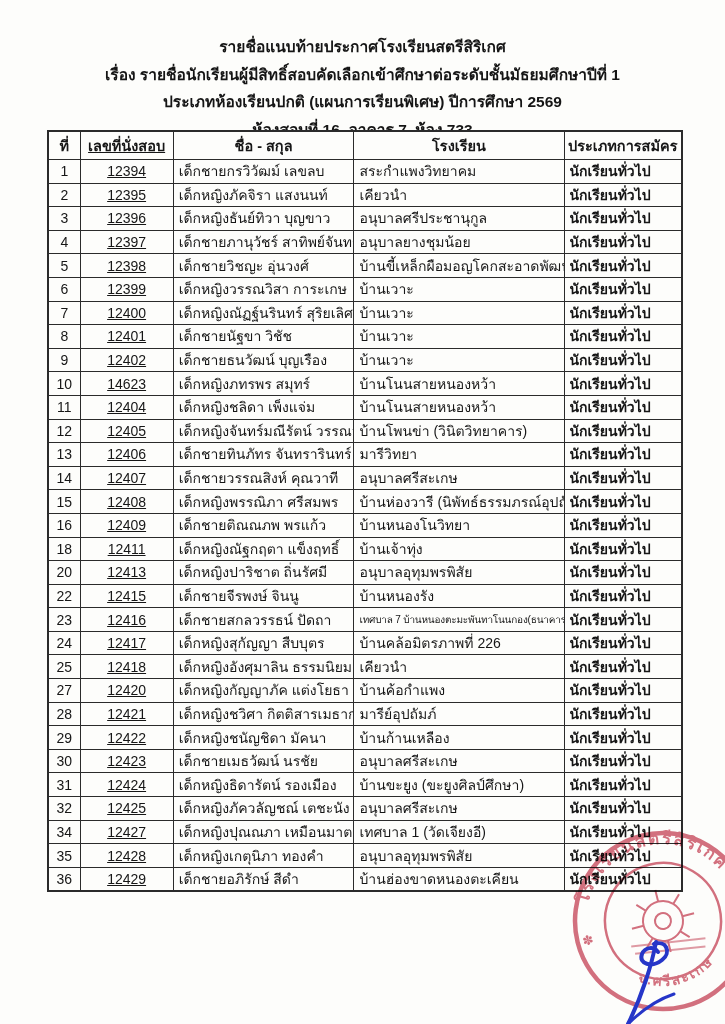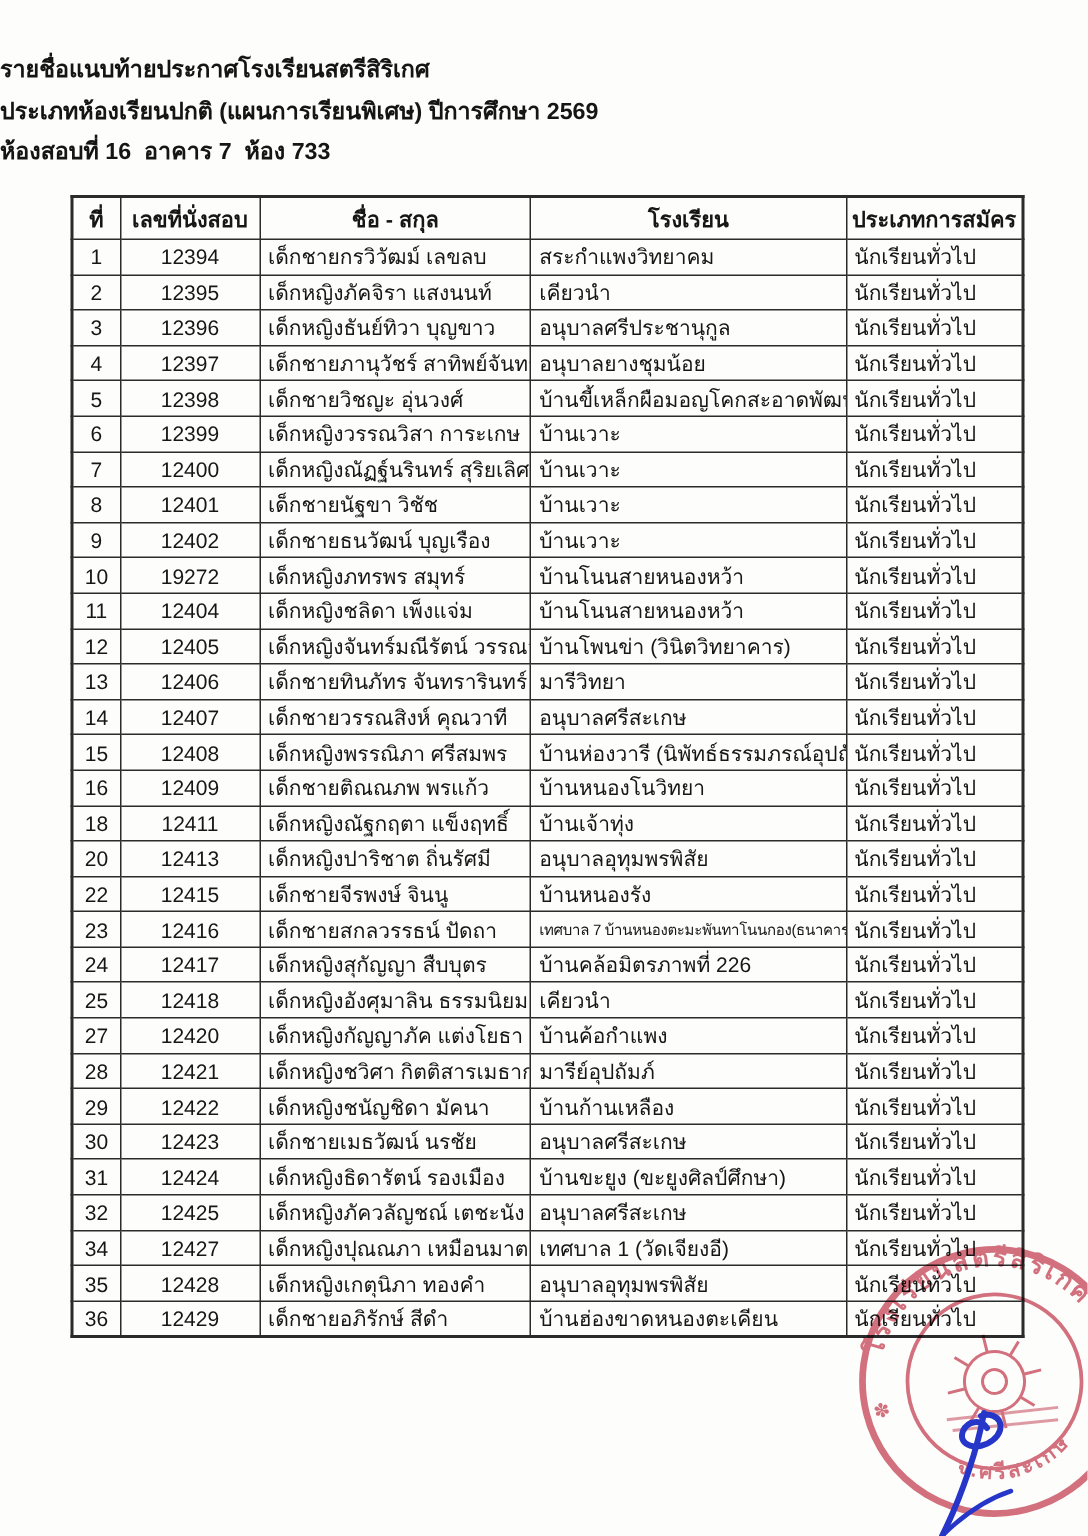--- a/index.html
+++ b/index.html
@@ -8,21 +8,21 @@
     background:#fdfdfb;
     overflow:hidden;
     position:relative;
     font-family:"Liberation Sans","DejaVu Sans",sans-serif;
     color:#1c1c1c;
     -webkit-font-smoothing:antialiased;
   }
   .page{position:absolute;inset:0;}
   .doc-header{
     margin-top:33px;
-    text-align:left;
+    text-align:center;
     font-weight:700;
     font-size:15.5px;
     line-height:27.5px;
     color:#151515;
   }
   .doc-header .line{white-space:pre-wrap;}
   .table-wrap{
     position:absolute;
     left:47px; right:42px; top:130px;
   }
@@ -45,24 +45,24 @@
     padding:0 2px;
     background:#fdfdfb;
   }
   table.roster td{
     height:22.6px;
     padding:0 5px;
     overflow:hidden;
     white-space:nowrap;
   }
   .c0{width:4.4%;}
-  .c1{width:14.5%;}
+  .c1{width:14.5%;text-decoration:underline;}
   .c2{width:28.9%;margin-top:32px;}
   .c3{width:33.7%;}
-  .c4{width:18.5%;}
+  .c4{width:18.5%;font-weight:bold;}
   td.c0, td.c1{text-align:center;padding:0 1px;}
   td.c2, td.c3, td.c4{text-align:left;}
   td.condensed{font-size:10px;letter-spacing:-0.2px;}
   .stamp{
     position:absolute;
     left:568px; top:826px;
     width:190px;height:190px;
     pointer-events:none;
     opacity:0.78;
     mix-blend-mode:multiply;
@@ -75,20 +75,21 @@
     pointer-events:none;
   }
 </style>
 </head>
 <body>
 
 <div class="page">
 
   <div class="doc-header">
     <div class="line">รายชื่อแนบท้ายประกาศโรงเรียนสตรีสิริเกศ</div>
+    <div class="line">เรื่อง รายชื่อนักเรียนผู้มีสิทธิ์สอบคัดเลือกเข้าศึกษาต่อระดับชั้นมัธยมศึกษาปีที่ 1</div>
     <div class="line">ประเภทห้องเรียนปกติ (แผนการเรียนพิเศษ) ปีการศึกษา 2569</div>
     <div class="line">ห้องสอบที่ 16  อาคาร 7  ห้อง 733</div>
   </div>
 
   <div class="table-wrap">
     <table class="roster">
       <thead>
         <tr>
             <th class="c0">ที่</th>
             <th class="c1">เลขที่นั่งสอบ</th>
@@ -156,21 +157,21 @@
           </tr>
           <tr>
             <td class="c0">9</td>
             <td class="c1">12402</td>
             <td class="c2">เด็กชายธนวัฒน์  บุญเรือง</td>
             <td class="c3">บ้านเวาะ</td>
             <td class="c4">นักเรียนทั่วไป</td>
           </tr>
           <tr>
             <td class="c0">10</td>
-            <td class="c1">19272</td>
+            <td class="c1">14623</td>
             <td class="c2">เด็กหญิงภทรพร  สมุทร์</td>
             <td class="c3">บ้านโนนสายหนองหว้า</td>
             <td class="c4">นักเรียนทั่วไป</td>
           </tr>
           <tr>
             <td class="c0">11</td>
             <td class="c1">12404</td>
             <td class="c2">เด็กหญิงชลิดา  เพ็งแจ่ม</td>
             <td class="c3">บ้านโนนสายหนองหว้า</td>
             <td class="c4">นักเรียนทั่วไป</td>

